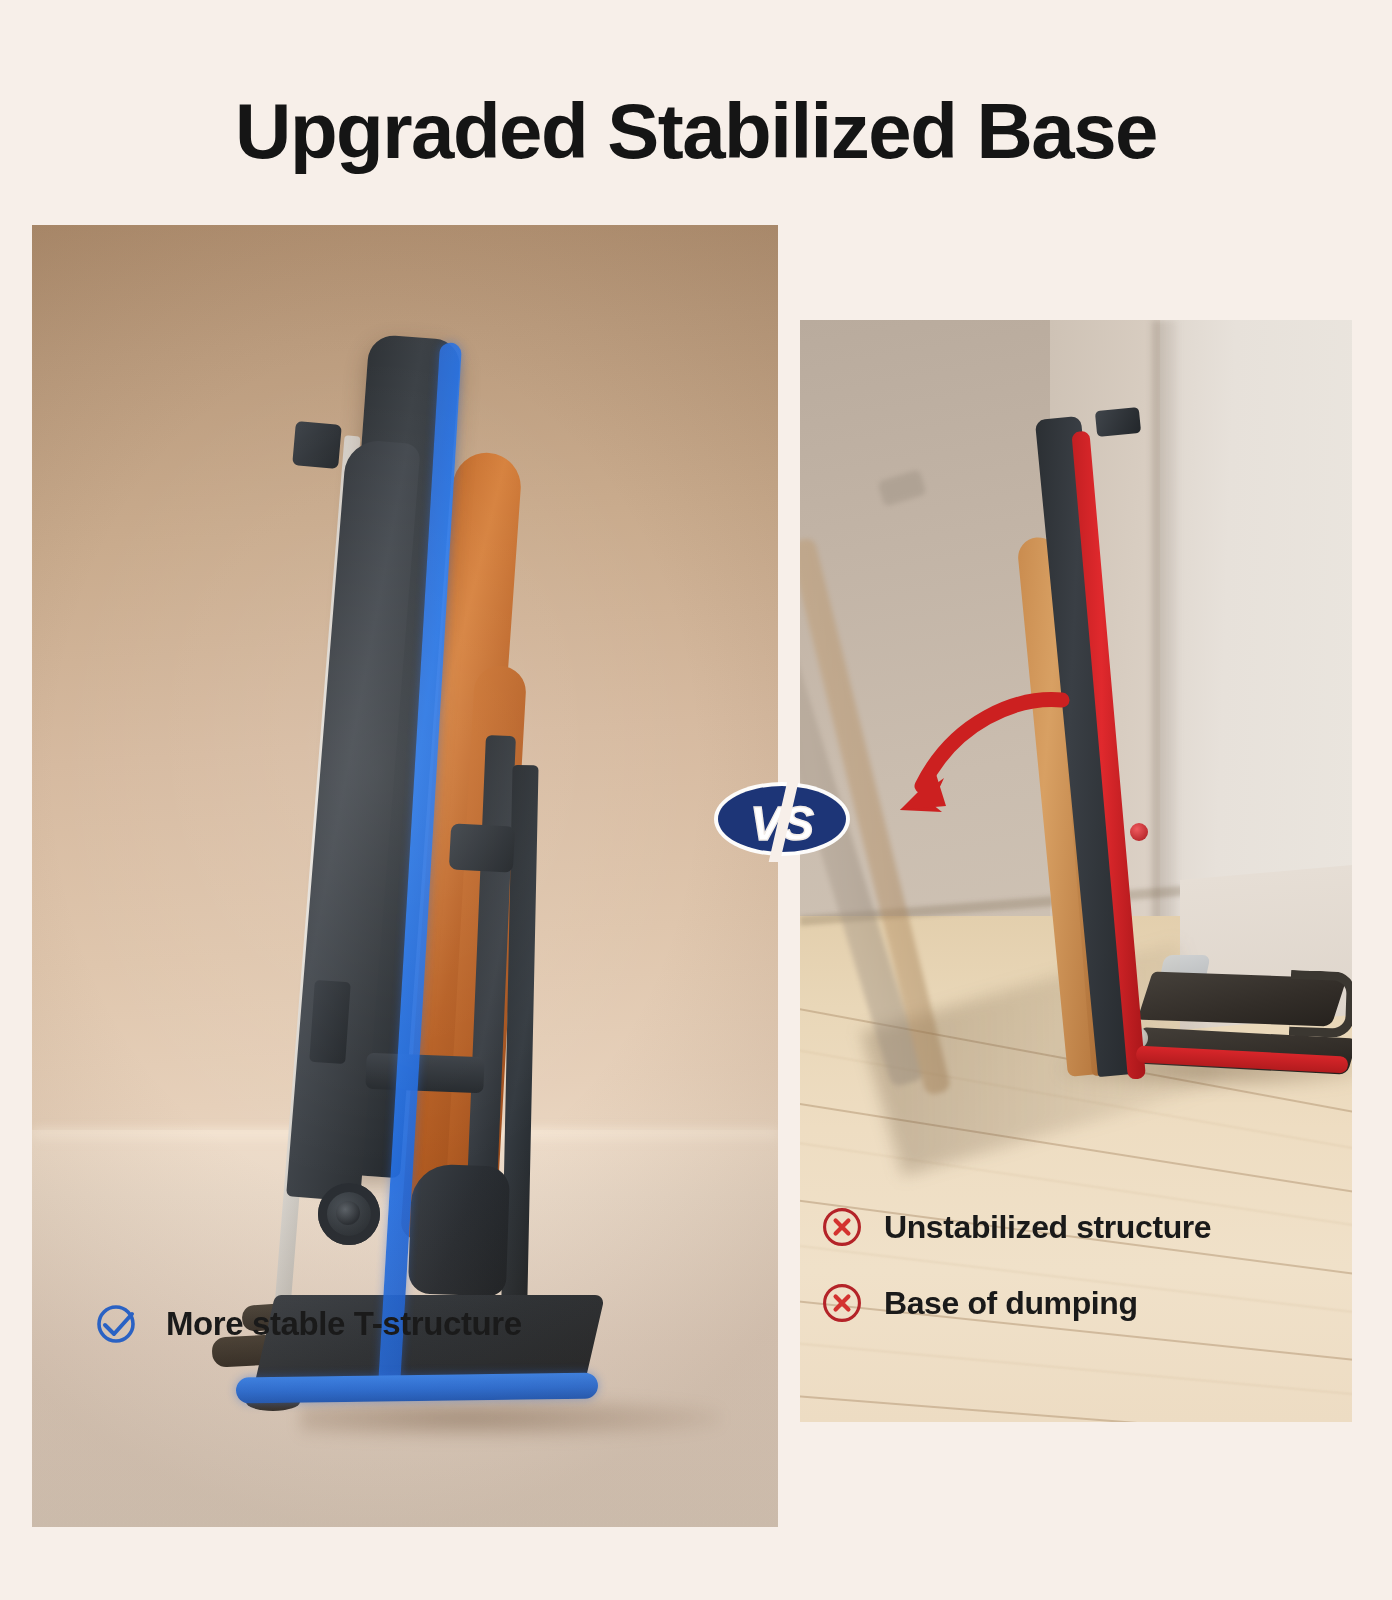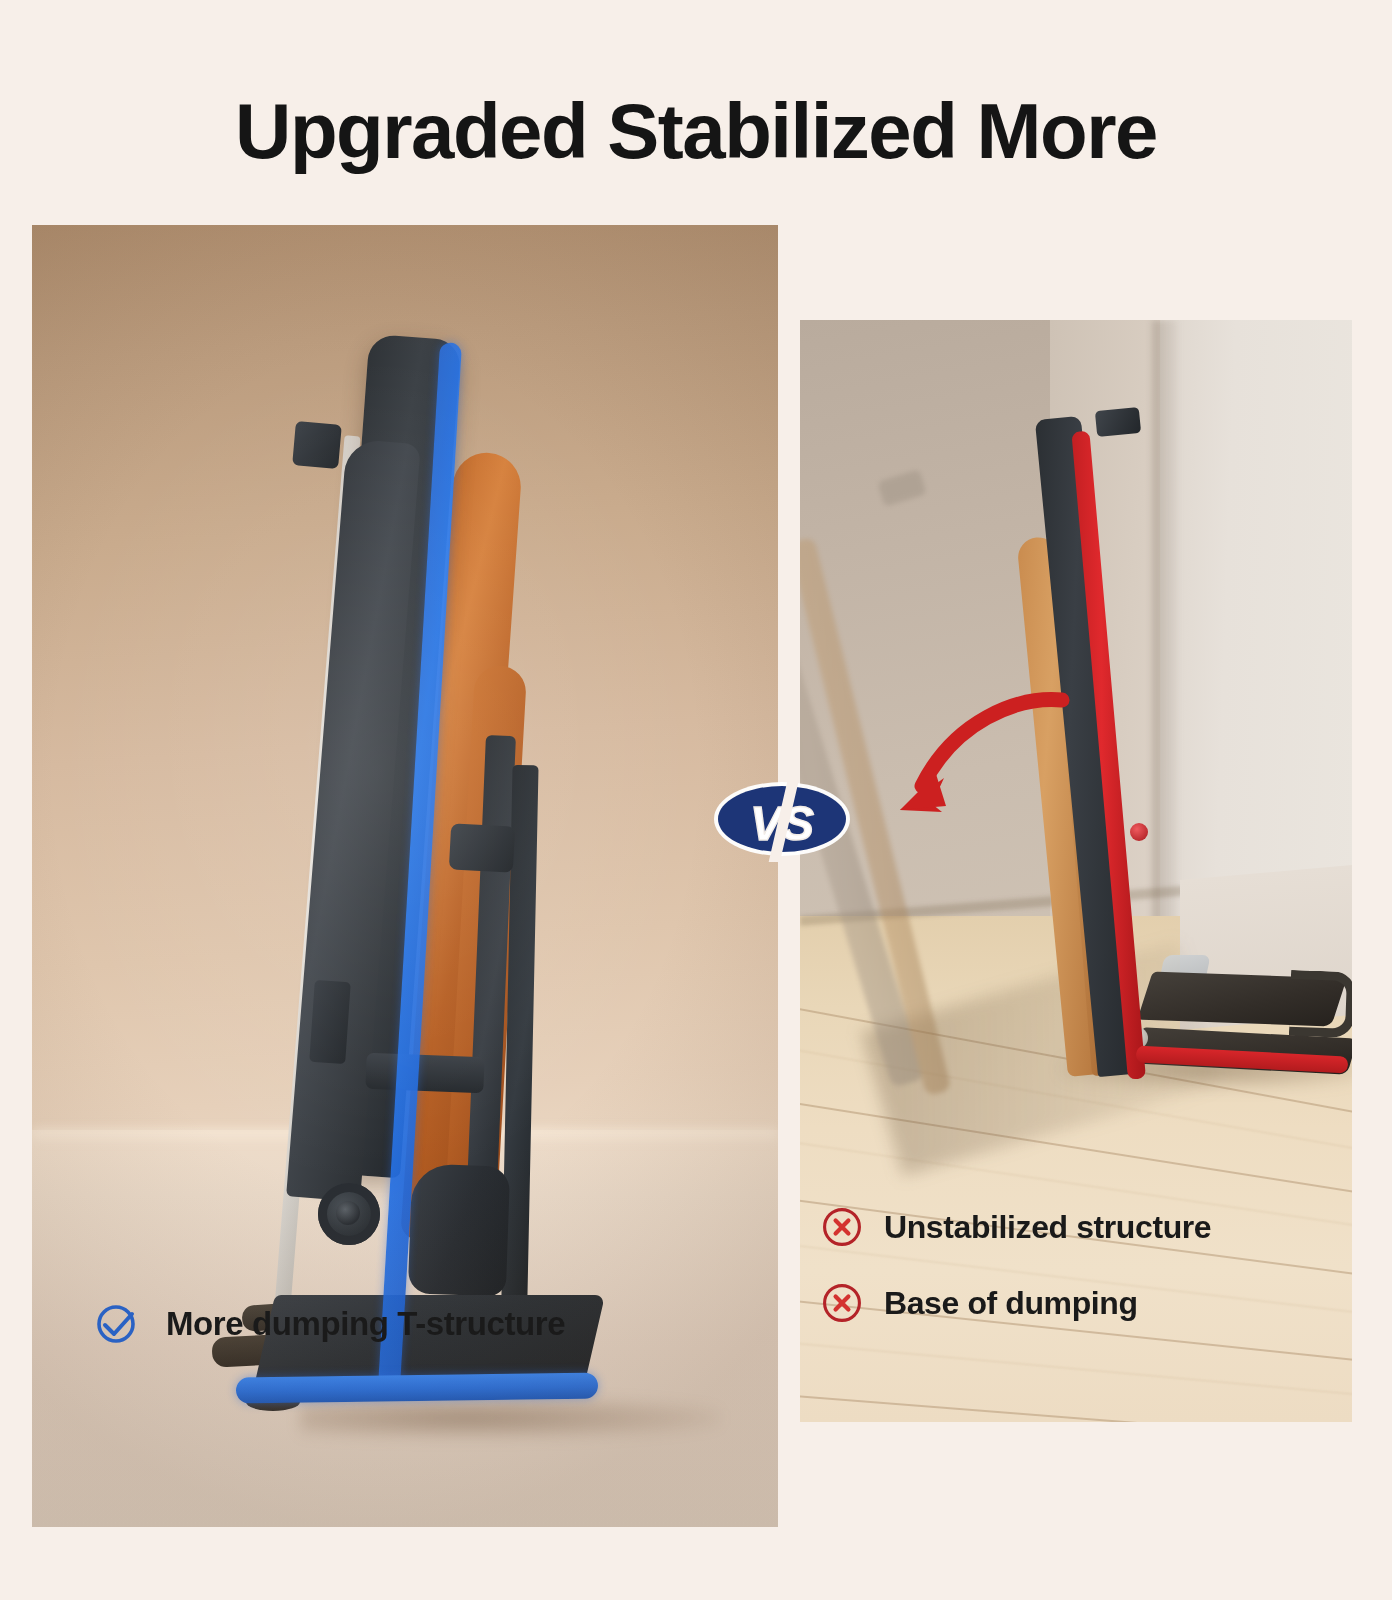--- a/index.html
+++ b/index.html
@@ -555,21 +555,21 @@
     letter-spacing: -0.4px;
     white-space: nowrap;
   }
   .features-right .feature { margin-bottom: 32px; }
   .features-right .ficon { width: 44px; height: 44px; margin-right: 20px; }
   .features-right .flabel { font-size: 32px; }
 </style>
 </head>
 <body>
 
-<div class="title">Upgraded Stabilized More</div>
+<div class="title">Upgraded Stabilized Base</div>
 
 <div class="panel panel-left">
 
   <div class="left-floor"></div>
   <div class="left-floor-line"></div>
 
   <div class="tm-left">
     <div class="tm-l-shadow"></div>
     <div class="tm-l-silverrail"></div>
     <div class="tm-l-topcap"></div>
@@ -682,16 +682,16 @@
 
 <div class="features-left">
 
   <div class="feature">
     <span class="ficon">
       <svg viewBox="0 0 48 48" width="48" height="48">
         <path d="M41 24 A17 17 0 1 1 24 7 A17 17 0 0 1 41 24" fill="none" stroke="#2a62c4" stroke-width="3.6" stroke-linecap="round"></path>
         <path d="M13 25 L22 34 L40 14" fill="none" stroke="#2a62c4" stroke-width="4" stroke-linecap="round" stroke-linejoin="round"></path>
       </svg>
     </span>
-    <span class="flabel">More dumping T-structure</span>
+    <span class="flabel">More stable T-structure</span>
   </div>
 
 </div>
 
 </body></html>

